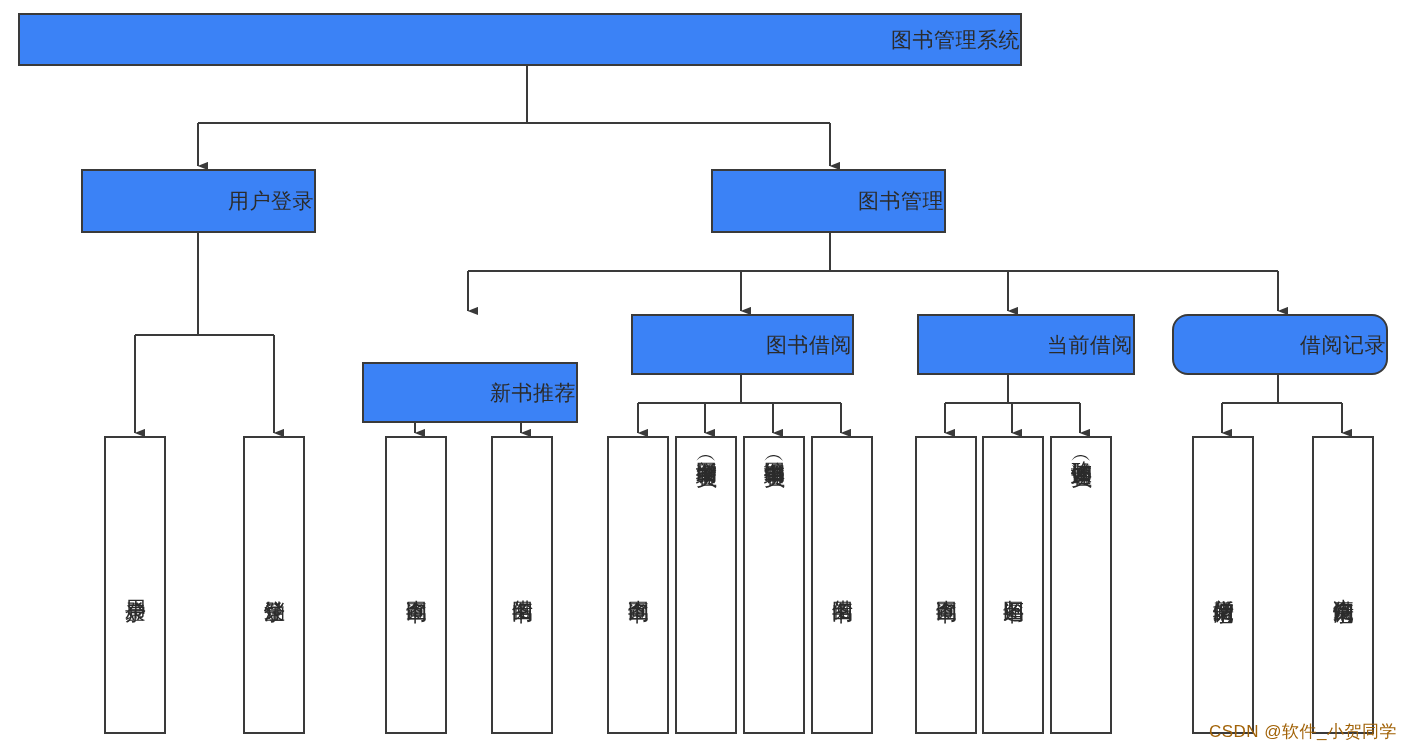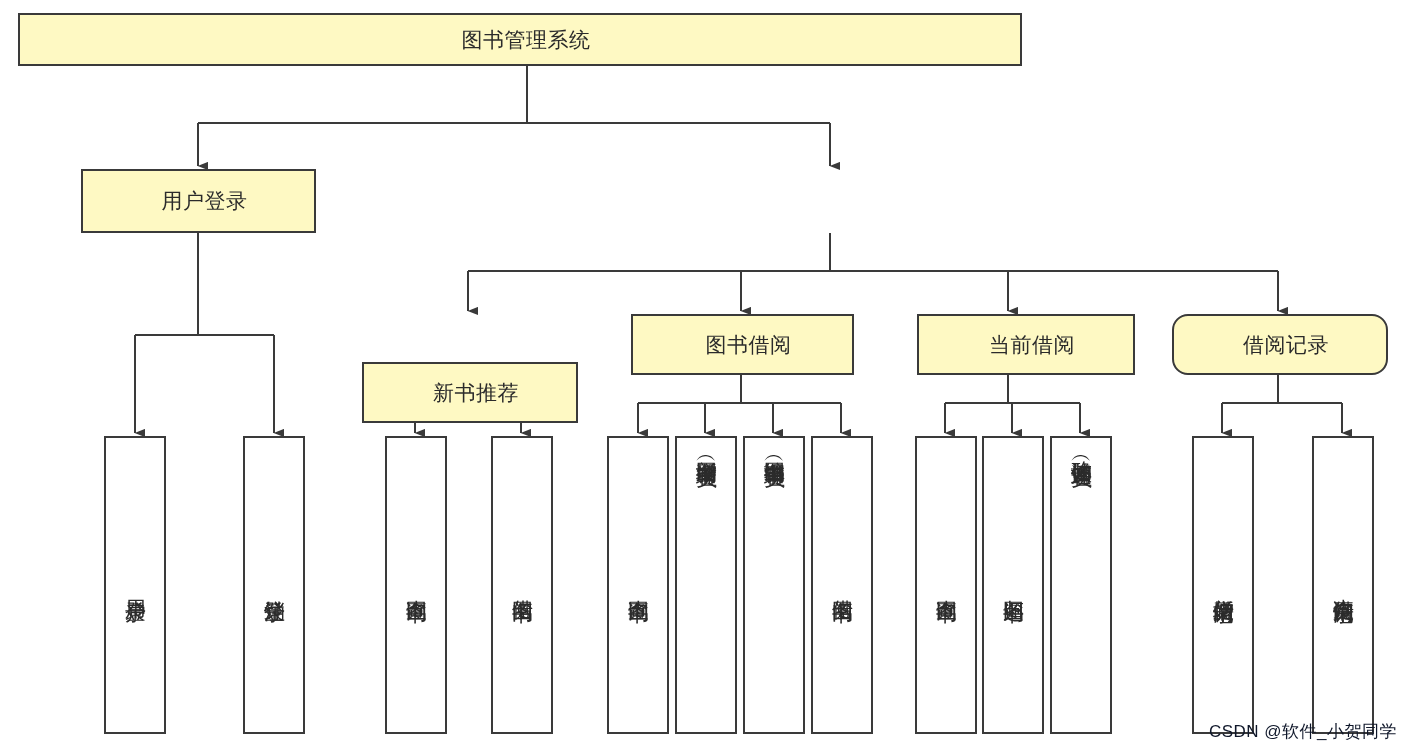--- a/index.html
+++ b/index.html
@@ -16,25 +16,25 @@
   }
   #diagram-root {
     position: absolute;
     left: 0; top: 0;
     width: 1405px;
     height: 747px;
   }
   .node-box {
     position: absolute;
     box-sizing: border-box;
-    background: #fef9c3;
+    background: #3b82f6;
     border: 2px solid #3a3a3a;
     display: flex;
     align-items: center;
-    justify-content: center;
+    justify-content: flex-end;
     padding-left: 12px;
   }
   .node-label-h {
     font-size: 21px;
     color: #2b2b2b;
     line-height: 1.1;
     white-space: nowrap;
     letter-spacing: 0.5px;
   }
   .node-label-v {
@@ -67,21 +67,21 @@
     left: 0; top: 0;
     width: 1405px;
     height: 747px;
     pointer-events: none;
   }
   .watermark {
     position: absolute;
     right: 8px;
     bottom: 4px;
     font-size: 17px;
-    color: #0f172a;
+    color: #a16207;
     white-space: nowrap;
     letter-spacing: 0.5px;
   }
 </style>
 </head>
 <body>
 
 <div id="diagram-root">
 
   <svg id="connectors" viewBox="0 0 1405 747" width="1405" height="747">
@@ -137,20 +137,23 @@
     </g>
   </svg>
 
   <div class="node-box" style="left:18px; top:13px; width:1004px; height:53px;">
     <span class="node-label-h">图书管理系统</span>
   </div>
 
   <div class="node-box" style="left:81px; top:169px; width:235px; height:64px;">
     <span class="node-label-h">用户登录</span>
   </div>
+  <div class="node-box" style="left:711px; top:169px; width:235px; height:64px;">
+    <span class="node-label-h">图书管理</span>
+  </div>
 
   <div class="node-box" style="left:362px; top:314px; width:216px; height:61px;margin-top:48px;">
     <span class="node-label-h">新书推荐</span>
   </div>
   <div class="node-box" style="left:631px; top:314px; width:223px; height:61px;">
     <span class="node-label-h">图书借阅</span>
   </div>
   <div class="node-box" style="left:901px; top:314px; width:218px; height:61px;margin-left:16px;">
     <span class="node-label-h">当前借阅</span>
   </div>

